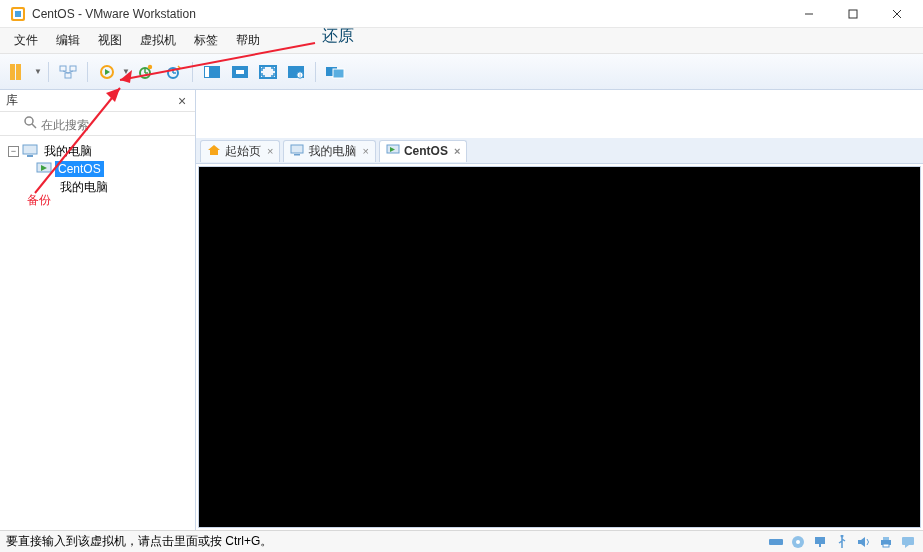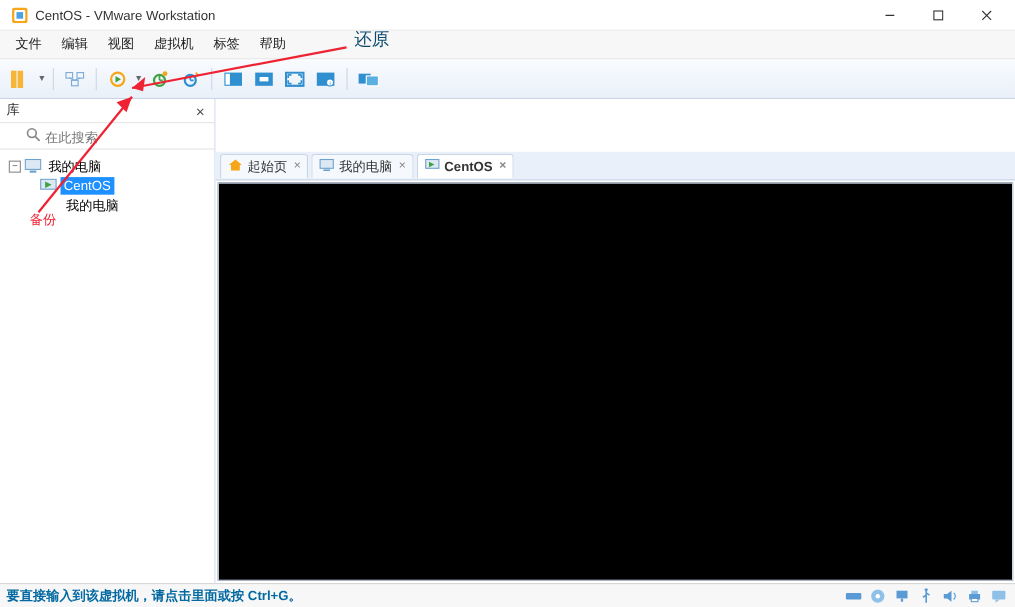--- a/index.html
+++ b/index.html
@@ -47,21 +47,21 @@
 
 
 .main { flex: 1; display: flex; flex-direction: column; background: #fff; }
 .tabs { height: 26px; background: #e9f0f9; display: flex; align-items: center; padding: 0 4px; gap: 3px; border-bottom: 1px solid #c9d6e8; margin-top: 48px; }
 .tab { height: 22px; display: flex; align-items: center; padding: 0 6px; gap: 4px; background: #f5f9fd; border: 1px solid #c9d6e8; border-bottom: none; border-radius: 3px 3px 0 0; font-size: 12px; color: #333; }
 .tab.active { background: #fff; font-weight: bold; }
 .tab .tab-close { color: #888; font-size: 11px; margin-left: 2px; }
 .vm-viewport { flex: 1; background: #000; margin: 2px; border: 1px solid #c9d6e8; }
 
 
-.statusbar { height: 22px; background: #f7f7f7; border-top: 1px solid #d8d8d8; display: flex; align-items: center; padding: 0 6px; font-size: 12px; color: #0369a1; font-weight: bold; }
+.statusbar { height: 22px; background: #f7f7f7; border-top: 1px solid #d8d8d8; display: flex; align-items: center; padding: 0 6px; font-size: 12px; color: #000000; }
 .statusbar .spacer { flex: 1; }
 .status-icons { display: flex; gap: 4px; align-items: center; }
 .status-icons .si { width: 18px; height: 16px; display: flex; align-items: center; justify-content: center; }
 
 
 .annot-text { position: absolute; color: #0c4a6e; font-size: 16px; font-weight: 500; pointer-events: none; }
 .annot-arrow { position: absolute; pointer-events: none; }
 </style>
 </head>
 <body>

